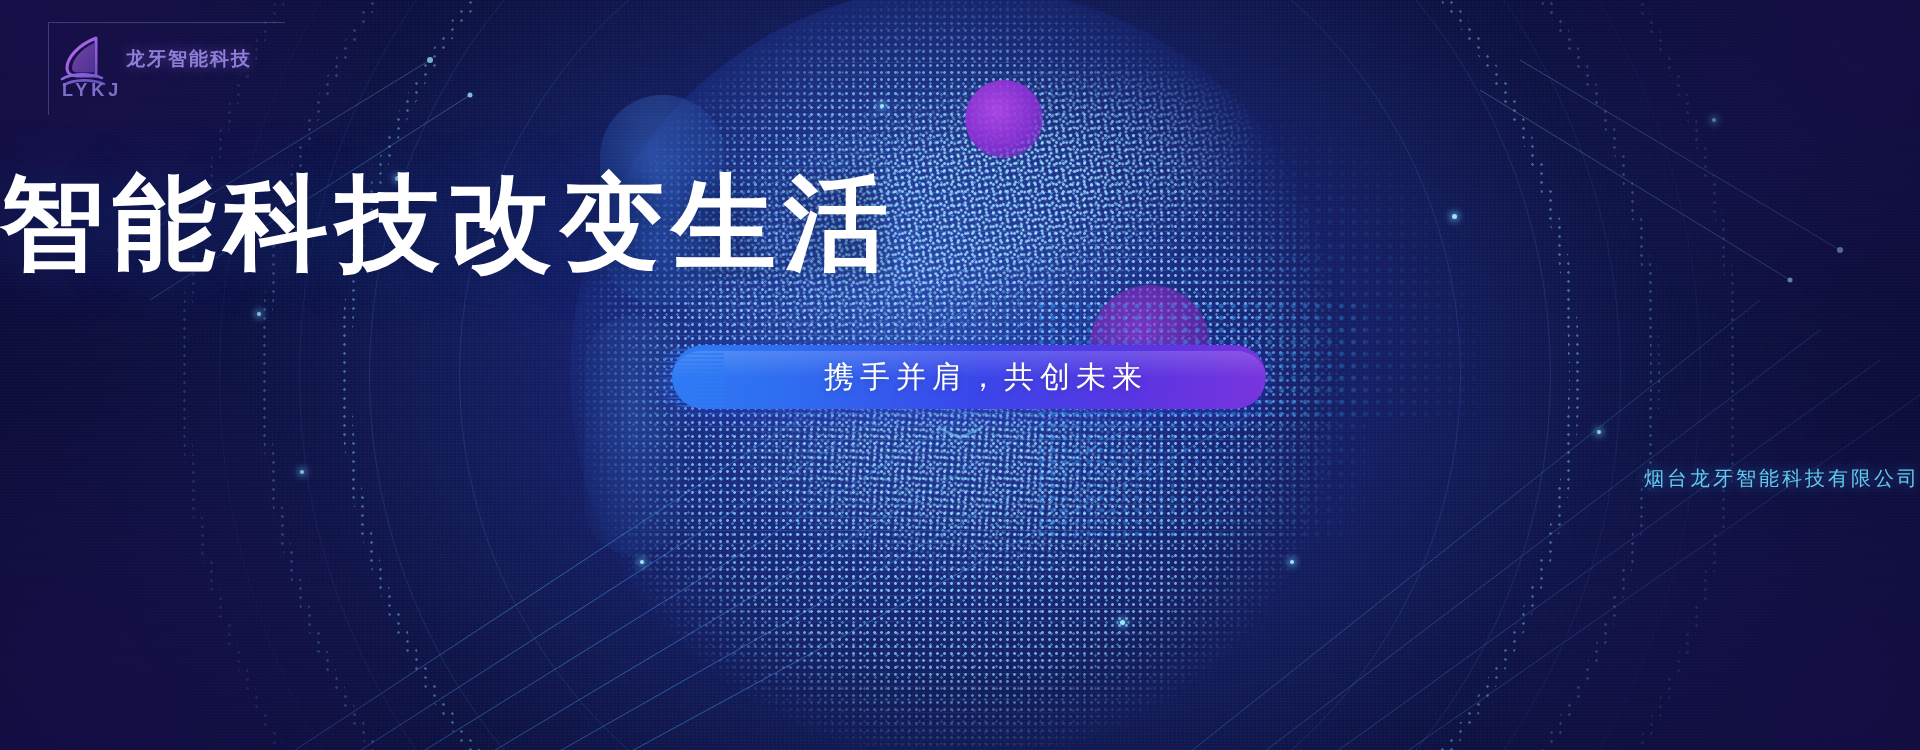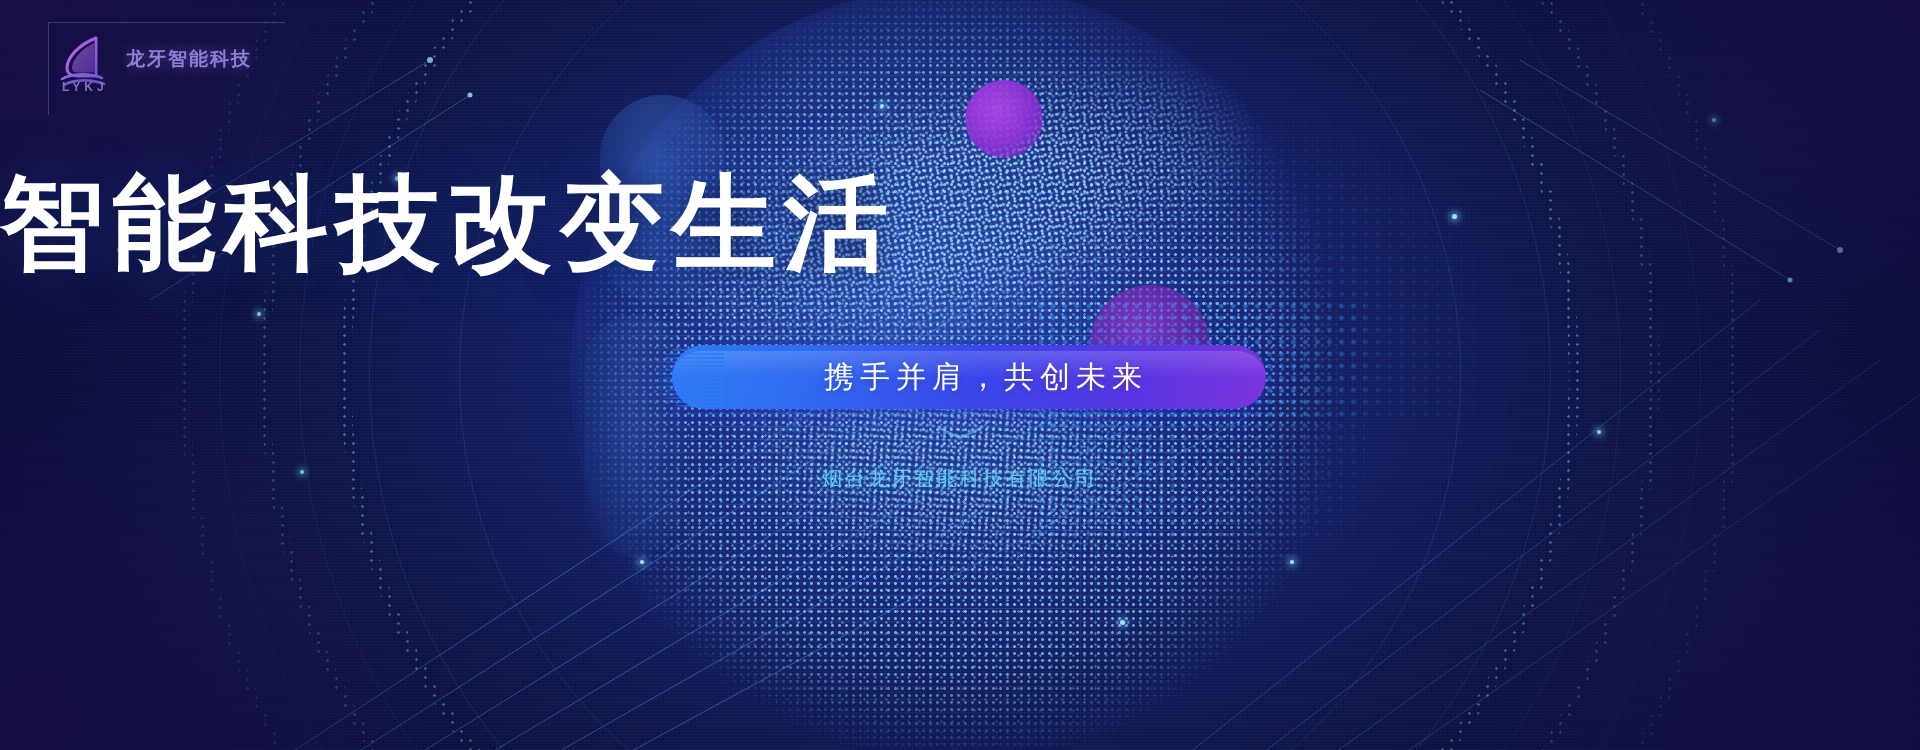--- a/index.html
+++ b/index.html
@@ -163,21 +163,21 @@
   }
   .logo-frame:after{
     content:"";position:absolute;left:0;bottom:0;width:26px;height:1px;
     background:rgba(150,180,255,.0);
   }
   .logo-row{position:absolute;left:0;top:0;display:flex;align-items:flex-start;}
   .logo-mark{width:62px;height:62px;position:relative;flex:none;margin-top:2px;}
   .logo-mark svg{display:block;}
   .logo-sub{
     position:absolute;left:6px;top:50px;
-    font-size:12px;letter-spacing:4px;color:#7e70c8;font-weight:600;
+    font-size:18px;letter-spacing:4px;color:#7e70c8;font-weight:600;
   }
   .logo-name{
     margin-left:8px;margin-top:16px;
     font-size:19px;font-weight:700;letter-spacing:2px;
     color:#8f7fd6;
     font-family:"Liberation Sans","DejaVu Sans",sans-serif;
     text-shadow:0 0 14px rgba(150,110,230,.45);
     white-space:nowrap;
   }
 
@@ -226,21 +226,21 @@
 
   
   .chev{
     position:absolute;left:50%;top:425px;transform:translateX(-50%);
     width:46px;height:16px;opacity:.55;
   }
 
   
   .caption{
     position:absolute;left:0;right:0;top:465px;
-    text-align:center;
+    text-align:right;
     font-size:20px;letter-spacing:3px;font-weight:500;
     color:#63c8f0;
     text-shadow:0 0 14px rgba(70,190,255,.45);
     white-space:nowrap;
   }
 </style>
 </head>
 <body>
 
 <div class="stage">

